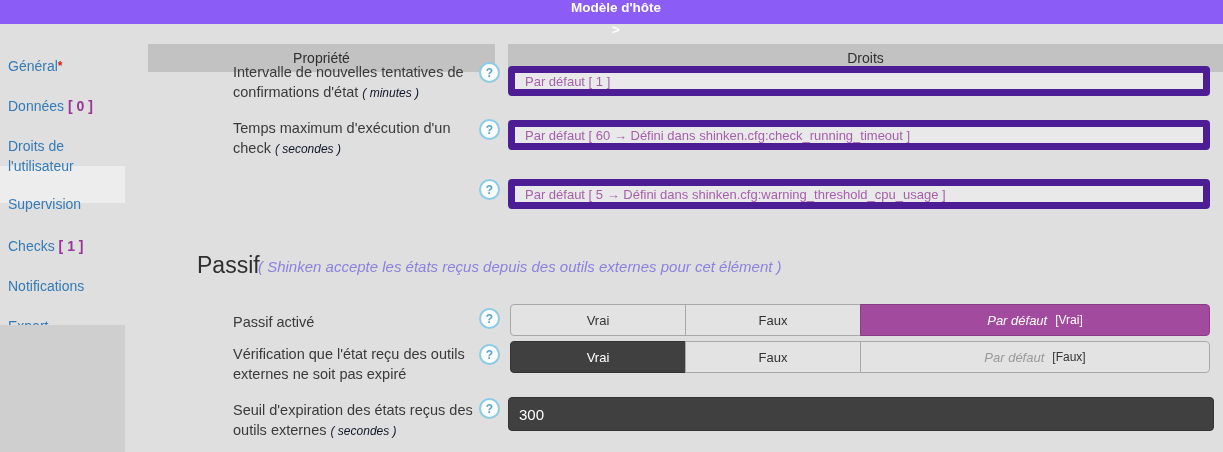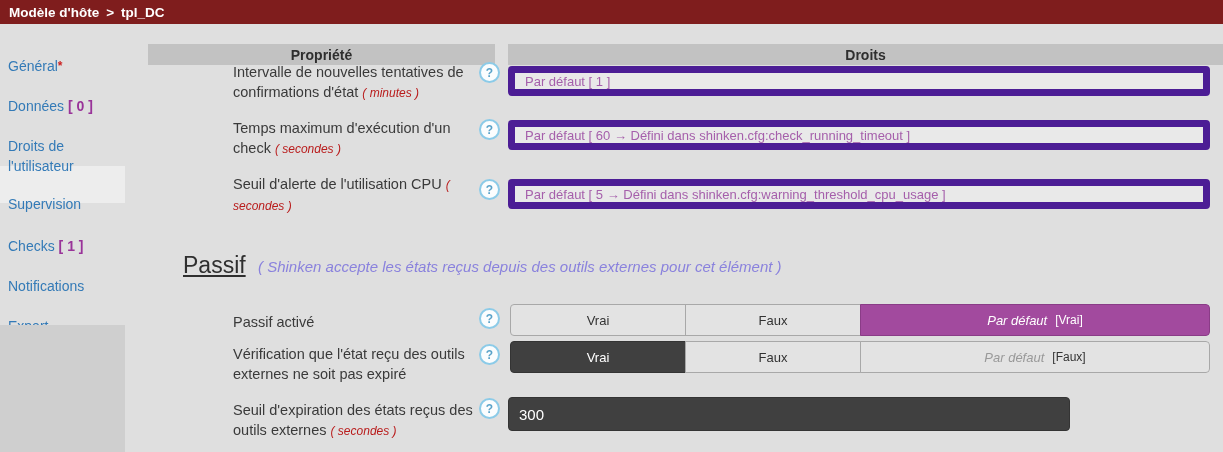--- a/index.html
+++ b/index.html
@@ -6,23 +6,23 @@
   html,body { background:#b0b0b0; }
   .screen {
     position:relative; width:1223px; height:452px; overflow:hidden;
     background:#dfdfdf;
     font-family:"Liberation Sans", sans-serif;
     color:#3a3a3a;
   }
   
   .topbar {
     position:absolute; left:0; top:0; width:100%; height:24px;
-    background:#7f1d1d; color:#ffffff;
+    background:#8b5cf6; color:#ffffff;
     display:flex; align-items:center; gap:7px;
-    padding-left:9px; font-size:13.5px; font-weight:700;
+    padding-left:9px; font-size:13.5px; font-weight:700;flex-direction:column;
   }
   .topbar .crumb-current { font-weight:700; }
   
   .sidebar { position:absolute; left:0; top:24px; width:125px; bottom:0; }
   .side-item {
     position:absolute; left:0; width:125px; padding-left:8px;
     font-size:14px; color:#337ab7; line-height:20px; cursor:pointer;margin-top:20px;
   }
   .side-item .req { color:#cc2222; font-weight:700; font-size:12px; vertical-align:top; }
   .side-item .badge { color:#993399; font-weight:700; }
@@ -30,48 +30,48 @@
     position:absolute; left:0; top:142px; width:125px; height:37px;
     background:#ededed;
   }
   .side-item.sel { top:150px; }
   .side-darkblock {
     position:absolute; left:0; top:301px; width:125px; height:127px;
     background:#cfcfcf;
   }
   
   .hdr {
-    position:absolute; top:44px; height:21px; background:#c2c2c2;
-    color:#2e2e2e; font-size:14px; font-weight:700;
+    position:absolute; top:44px; height:28px; background:#c2c2c2;
+    color:#2e2e2e; font-size:14px; font-weight:400;
     display:flex; align-items:center; justify-content:center;
   }
   .hdr-prop { left:148px; width:347px; }
   .hdr-val  { left:508px; width:715px; }
   
   .row-label {
     position:absolute; left:233px; width:250px;
     font-size:14.5px; color:#3a3a3a; line-height:20px;
   }
-  .unit { font-style:italic; font-size:12px; color:#b91c1c; }
+  .unit { font-style:italic; font-size:12px; color:#0f172a; }
   .help {
     position:absolute; width:21px; height:21px; border-radius:50%;
     background:#fbfdfe; border:2px solid #8ccbe8; color:#5ba3c9;
     font-size:12px; font-weight:700;
     display:flex; align-items:center; justify-content:center; cursor:pointer;
   }
   .val-cell {
     position:absolute; left:508px; width:702px; height:30px;
     background:#e9e9e9; border:7px solid #4c1d95; border-radius:4px;
     display:flex; align-items:center; padding-left:10px;
     font-size:13px; color:#a55fab; cursor:pointer;
   }
   
   .section-title {
-    position:absolute; left:183px; top:252px;
-    font-size:23px; color:#2f2f2f;text-decoration:underline;
+    position:absolute; left:197px; top:252px;
+    font-size:23px; color:#2f2f2f;
   }
   .section-hint {
     position:absolute; left:258px; top:258px;
     font-size:15px; font-style:italic; color:#8a82dd;
   }
   
   .seg {
     position:absolute; left:508px; width:702px; height:32px;
     display:flex; border-radius:4px; overflow:hidden;
   }
@@ -87,21 +87,21 @@
   }
   .seg-btn.sel-dark {
     background:#404040; border-color:#343434; color:#ffffff;
   }
   .seg-btn .deflbl { font-style:italic; }
   .seg-btn .defbadge { font-size:12px; }
   .seg-btn.unsel-def .deflbl { color:#999999; }
   .seg-btn.unsel-def .defbadge { color:#333333; }
   
   .dark-input {
-    position:absolute; left:508px; width:562px; height:34px;
+    position:absolute; left:508px; width:706px; height:34px;
     background:#404040; border:1px solid #343434; border-radius:4px;
     color:#ffffff; font-size:15px; padding-left:10px;
     font-family:"Liberation Sans", sans-serif; outline:none;
   }
 </style>
 </head>
 <body>
 
 <div class="screen">
 
@@ -147,24 +147,20 @@
   <div class="help" style="left:479px; top:62px">?</div>
   <div class="val-cell" style="top:66px">Par défaut [ 1 ]</div>
 
   <div class="row-label" style="top:118px">
     <span>Temps maximum d'exécution d'un check</span>
     <span class="unit">( secondes )</span>
   </div>
   <div class="help" style="left:479px; top:119px">?</div>
   <div class="val-cell" style="top:120px">Par défaut [ 60 → Défini dans shinken.cfg:check_running_timeout ]</div>
 
-  <div class="row-label" style="top:174px">
-    <span>Seuil d'alerte de l'utilisation CPU</span>
-    <span class="unit">( secondes )</span>
-  </div>
   <div class="help" style="left:479px; top:179px">?</div>
   <div class="val-cell" style="top:179px">Par défaut [ 5 → Défini dans shinken.cfg:warning_threshold_cpu_usage ]</div>
 
   <div class="section-title">Passif</div>
   <div class="section-hint">( Shinken accepte les états reçus depuis des outils externes pour cet élément )</div>
 
   <div class="row-label" style="top:312px">
     <span>Passif activé</span>
   </div>
   <div class="help" style="left:479px; top:308px">?</div>

